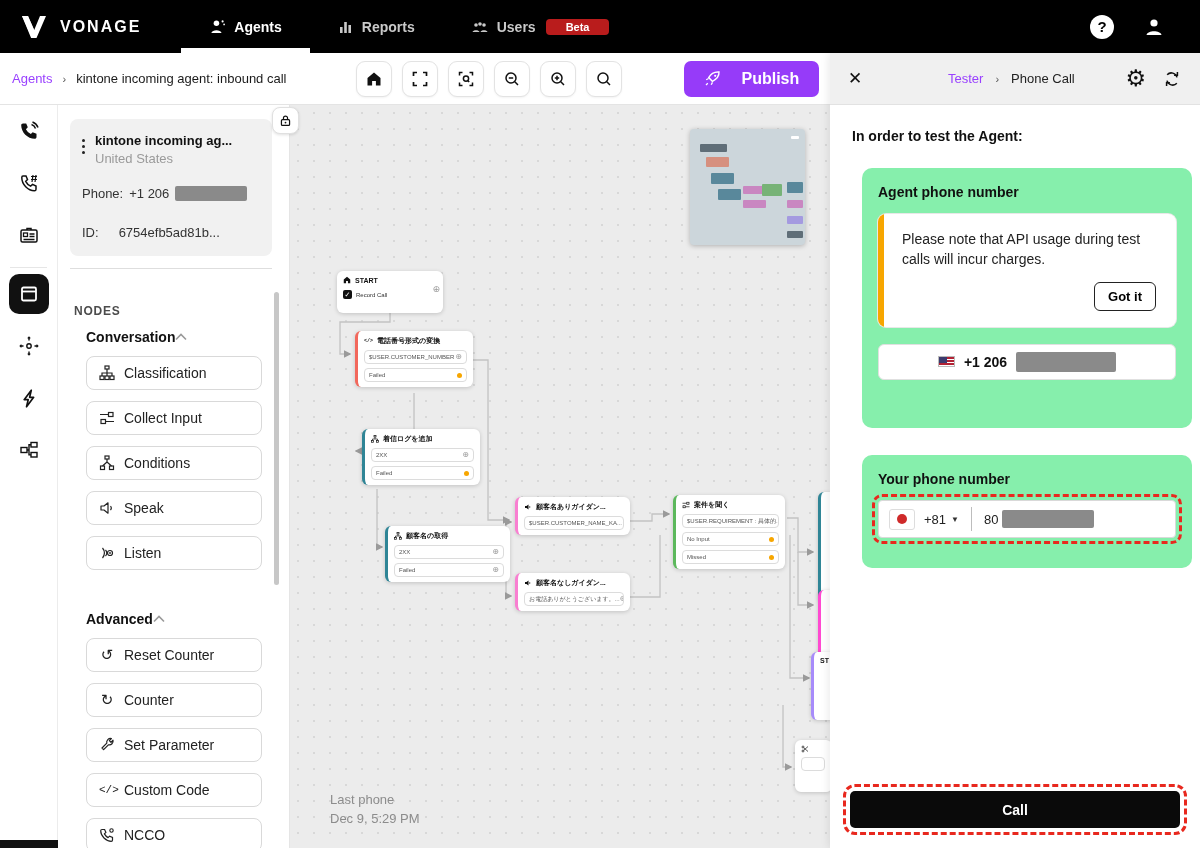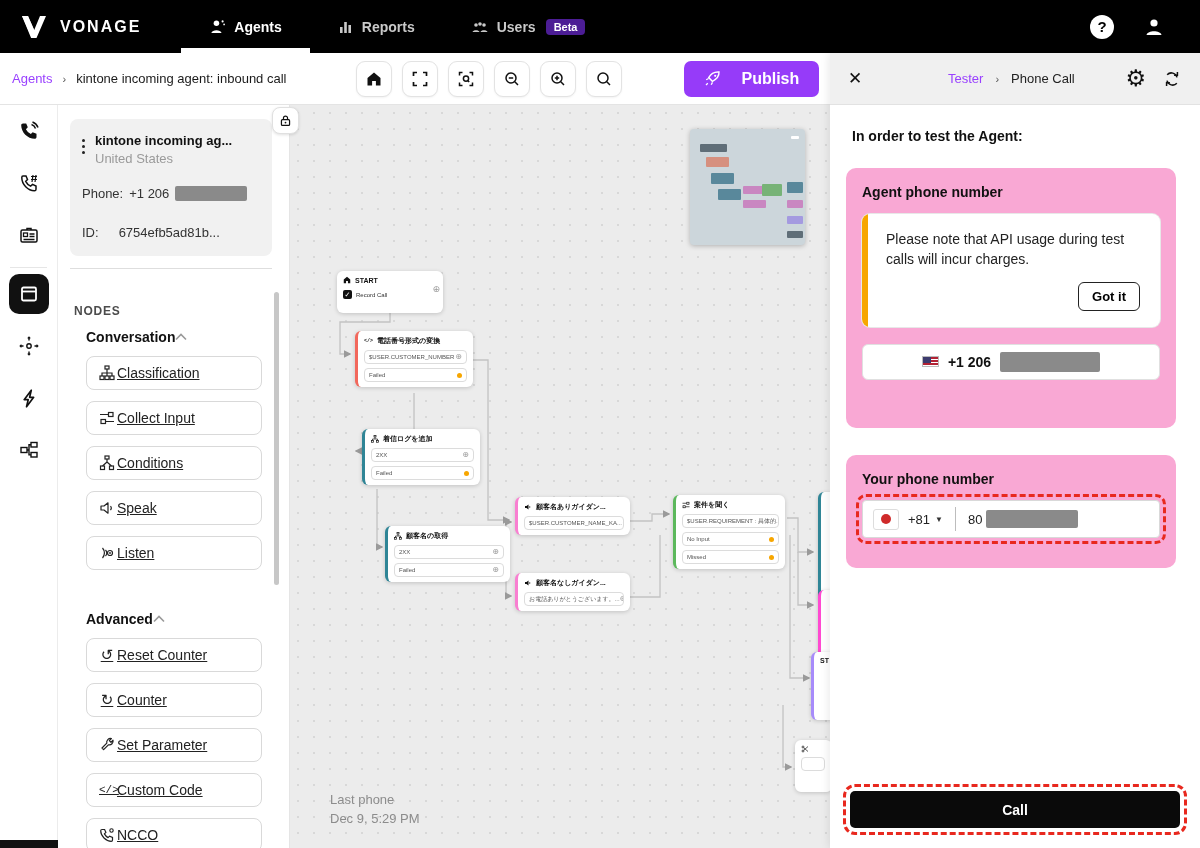--- a/index.html
+++ b/index.html
@@ -11,22 +11,22 @@
   .topnav { position:absolute; left:0; top:0; width:1200px; height:53px; background:#000;
     display:flex; align-items:center; color:#fff; z-index:30; }
   .brand { display:flex; align-items:center; gap:10px; padding:0 20px; }
   .brand-name { font-size:16px; font-weight:bold; letter-spacing:2px; }
   .nav-tabs { display:flex; align-items:center; gap:56px; margin-left:48px; height:100%; }
   .nav-tab { display:flex; align-items:center; gap:8px; font-size:14px; font-weight:bold;
     color:#c9c9c9; height:100%; position:relative; cursor:pointer; }
   .nav-tab.active { color:#fff; }
   .nav-tab.active::after { content:""; position:absolute; left:-28px; right:-28px; bottom:0;
     height:5px; background:#fff; }
-  .beta { background:#4c1d95; color:#fff; font-size:11px; font-weight:bold; border-radius:4px;
-    padding:2px 8px; margin-left:2px; }
+  .beta { background:#b91c1c; color:#fff; font-size:11px; font-weight:bold; border-radius:4px;
+    padding:2px 20px; margin-left:2px; }
   .topnav-right { margin-left:auto; display:flex; align-items:center; gap:28px; padding-right:34px; }
   .qmark { width:24px; height:24px; border-radius:50%; background:#fff; color:#000;
     font-weight:bold; font-size:15px; display:flex; align-items:center; justify-content:center; }
 
   
   .subbar { position:absolute; left:0; top:53px; width:830px; height:52px; background:#fff;
     border-bottom:1px solid #e4e4e4; display:flex; align-items:center; z-index:20; }
   .crumb { display:flex; align-items:center; gap:10px; font-size:13px; padding-left:12px; }
   .crumb .root { color:#9941ff; cursor:pointer; }
   .crumb .sep { color:#555; font-size:11px; }
@@ -59,23 +59,23 @@
   .kebab i { width:3px; height:3px; border-radius:50%; background:#222; }
   .agent-name { font-size:13px; font-weight:bold; color:#111; }
   .agent-country { font-size:13px; color:#9a9a9a; margin-top:3px; }
   .agent-line { font-size:13px; color:#333; margin-top:20px; display:flex; align-items:center; gap:6px; }
   .redact { background:#8a8a8a; border-radius:2px; display:inline-block; }
   .lp-divider { position:absolute; left:12px; top:163px; width:202px; height:1px; background:#dedede; }
   .nodes-title { position:absolute; left:16px; top:199px; font-size:12px; letter-spacing:.8px;
     color:#4c4c4c; font-weight:bold; }
   .group-head { display:flex; align-items:center; justify-content:flex-start;
     font-size:14px; font-weight:bold; color:#111; cursor:pointer; }
-  .node-btn { display:flex; align-items:center; gap:2px; background:#fff; border:1px solid #d9d9d9;
+  .node-btn { display:flex; align-items:center; gap:9px; background:#fff; border:1px solid #d9d9d9;
     border-radius:8px; height:34px; padding:0 12px; margin-top:11px; font-size:14px; color:#222;
-    cursor:pointer;text-decoration:underline; }
+    cursor:pointer; }
   .node-btn .uic { font-size:15px; color:#222; width:16px; text-align:center; }
   .lp-scroll { position:absolute; left:216px; top:187px; width:5px; height:293px; background:#c7c7c7;
     border-radius:3px; }
 
   
   .canvas { position:absolute; left:290px; top:105px; width:540px; height:743px; background:#ececec;
     background-image:radial-gradient(#d8d8d8 1px, rgba(0,0,0,0) 1.2px); background-size:16px 16px;
     overflow:hidden; z-index:5; }
   .lockbtn { position:absolute; left:272px; top:107px; width:27px; height:27px; background:#fff;
     border:1px solid #e0e0e0; border-radius:8px; display:flex; align-items:center;
@@ -110,21 +110,21 @@
   .t-head { height:52px; background:#f0f0f0; border-bottom:1px solid #e2e2e2; display:flex;
     align-items:center; padding:0 18px; }
   .t-close { font-size:17px; color:#111; cursor:pointer; width:22px; }
   .t-crumb { display:flex; align-items:center; gap:12px; font-size:13px; margin-left:78px; }
   .t-crumb .root { color:#9941ff; cursor:pointer; }
   .t-crumb .sep { color:#555; font-size:11px; }
   .t-crumb .cur { color:#222; }
   .t-icons { margin-left:auto; display:flex; align-items:center; gap:16px; }
   .t-gear { font-size:23px; color:#111; cursor:pointer; line-height:1; }
   .t-intro { font-size:14px; font-weight:bold; color:#111; margin:23px 0 0 22px; }
-  .t-card { position:absolute; left:16px; width:330px; background:#f9a8d4; border-radius:10px;
+  .t-card { position:absolute; left:32px; width:330px; background:#86efac; border-radius:10px;
     padding:16px; }
   .t-card-title { font-size:14px; font-weight:bold; color:#111; }
   .warnbox { position:relative; background:#fff; border-radius:8px; margin-top:14px;
     padding:15px 16px 14px 24px; box-shadow:0 0 0 1px #e8e8e8; overflow:hidden; }
   .warnbar { position:absolute; left:0; top:0; bottom:0; width:6px; background:#f7a600; }
   .warntext { font-size:14px; color:#222; line-height:1.45; }
   .gotit { display:block; margin:12px 4px 2px auto; background:#fff; border:1.5px solid #222;
     border-radius:6px; padding:6px 13px; font-size:13px; font-weight:bold; cursor:pointer; }
   .agent-pill { margin-top:17px; background:#fff; border:1px solid #e0e0e0; border-radius:6px;
     height:36px; display:flex; align-items:center; justify-content:center; gap:9px; }

